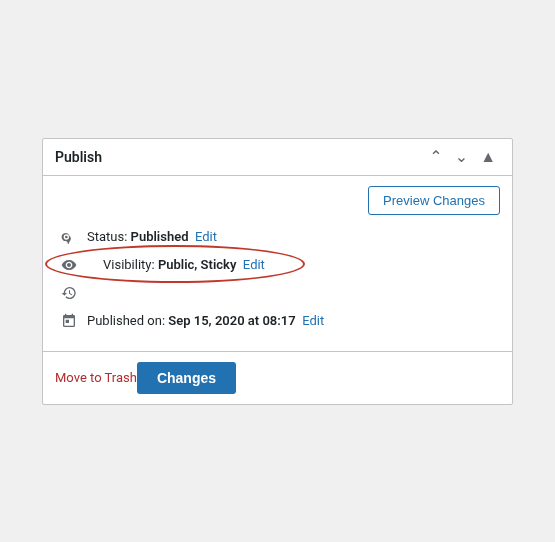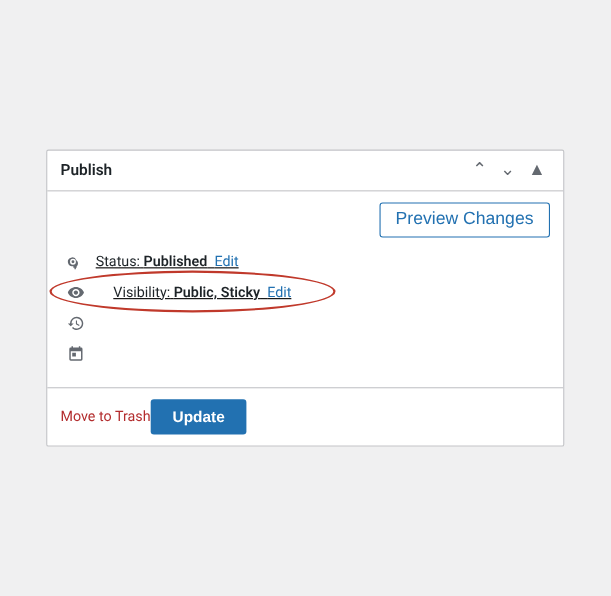--- a/index.html
+++ b/index.html
@@ -51,29 +51,28 @@
       justify-content: flex-end;
       margin-bottom: 12px;
     }
     .preview-btn {
       border: 1px solid #2271b1;
       background: #fff;
       color: #2271b1;
       padding: 6px 14px;
       border-radius: 3px;
       cursor: pointer;
-      font-size: 16px;
+      font-size: 13px;
       font-weight: 400;
     }
     .meta-rows {
       display: flex;
       flex-direction: column;
       gap: 8px;
       padding: 0 4px;
-      text-decoration: underline;
     }
     .meta-row {
       display: flex;
       align-items: center;
       gap: 8px;
       font-size: 13px;
       color: #1d2327;
       position: relative;
     }
     .meta-icon {
@@ -199,22 +198,27 @@
           </svg>
         </span>
       </div>
 
       <div class="meta-row">
         <span class="meta-icon">
           <svg viewBox="0 0 24 24" xmlns="http://www.w3.org/2000/svg">
             <path d="M19 3h-1V1h-2v2H8V1H6v2H5a2 2 0 0 0-2 2v14a2 2 0 0 0 2 2h14a2 2 0 0 0 2-2V5a2 2 0 0 0-2-2zm0 16H5V8h14v11zM7 10h5v5H7z"></path>
           </svg>
         </span>
+        <span class="meta-text">
+          <span>Published on:</span>
+          <strong>Sep 15, 2020 at 08:17</strong>
+          &nbsp;<a class="meta-link">Edit</a>
+        </span>
       </div>
 
     </div>
   </div>
 
   <div class="widget-footer">
     <a class="trash-link">Move to Trash</a>
-    <button class="update-btn">Update</button>
+    <button class="update-btn">Changes</button>
   </div>
 </div>
 
 </body></html>

